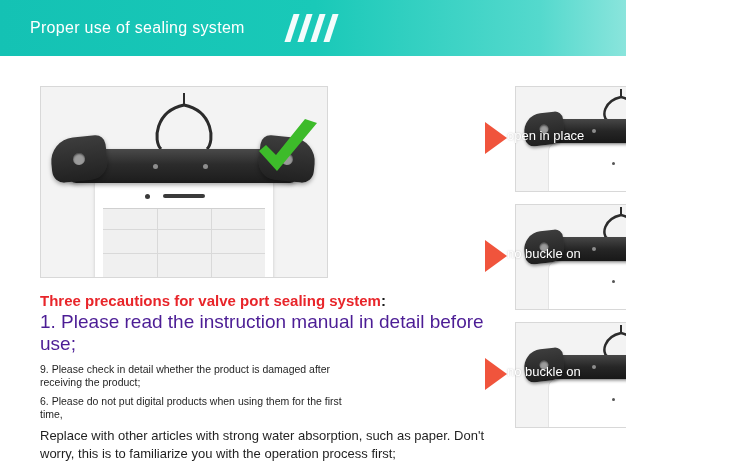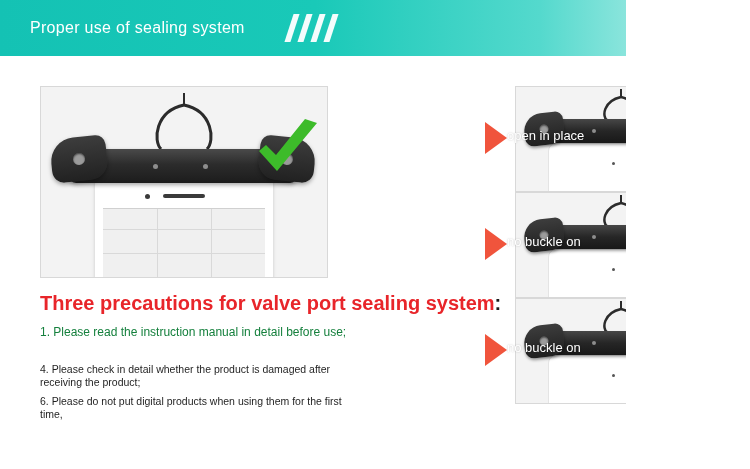--- a/index.html
+++ b/index.html
@@ -196,30 +196,30 @@
   }
 
   
   .text-block {
     position: relative;
     width: 470px;
     margin-top: 14px;
   }
   .precaution-title {
     color: #e8252a;
-    font-size: 20px;
+    font-size: 15px;
     font-weight: bold;
-    margin: 0 0 10px 0;
+    margin: 0 0 2px 0;
     white-space: nowrap;
   }
   .precaution-title .tail { color: #1a1a1a; font-weight: bold; }
   .line-1 {
-    font-size: 12px;
-    color: #15803d;
-    margin: 0 0 24px 0;
+    font-size: 19px;
+    color: #4c1d95;
+    margin: 0 0 8px 0;
   }
   .small-note {
     font-size: 10.5px;
     color: #1f1f1f;
     line-height: 1.28;
     margin: 0 0 5px 0;
     max-width: 310px;
   }
   .para {
     font-size: 13px;
@@ -232,21 +232,21 @@
   
   .right-col {
     position: absolute;
     left: 485px;
     top: 86px;
     width: 230px;
   }
   .wrong-item {
     position: relative;
     height: 104px;
-    margin-bottom: 2px;
+    margin-bottom: 14px;
   }
   .wrong-photo {
     position: absolute;
     left: 30px;
     top: 0;
     width: 198px;
     height: 104px;
     border: 1px solid #d8d8d8;
     background: #f3f3f3;
     overflow: hidden;
@@ -395,22 +395,23 @@
       <div class="mark-check">
         <svg viewBox="0 0 70 62">
           <path d="M6 32 L24 52 L64 4 L52 0 L23 36 L13 26 Z" fill="#3dbb2a"></path>
         </svg>
       </div>
     </div>
 
     <div class="text-block">
       <div class="precaution-title"><span>Three precautions for valve port sealing system</span><span class="tail">:</span></div>
       <p class="line-1">1. Please read the instruction manual in detail before use;</p>
-      <p class="small-note">4. Please check in detail whether the product is damaged after receiving the product;</p>
+      <p class="small-note">9. Please check in detail whether the product is damaged after receiving the product;</p>
       <p class="small-note">6. Please do not put digital products when using them for the first time,</p>
+      <p class="para">Replace with other articles with strong water absorption, such as paper. Don't worry, this is to familiarize you with the operation process first;</p>
     </div>
   </div>
 
   <div class="right-col">
 
     <div class="wrong-item">
       <div class="wrong-photo">
         <div class="wphone">
             <div class="dot"></div>
           </div>

